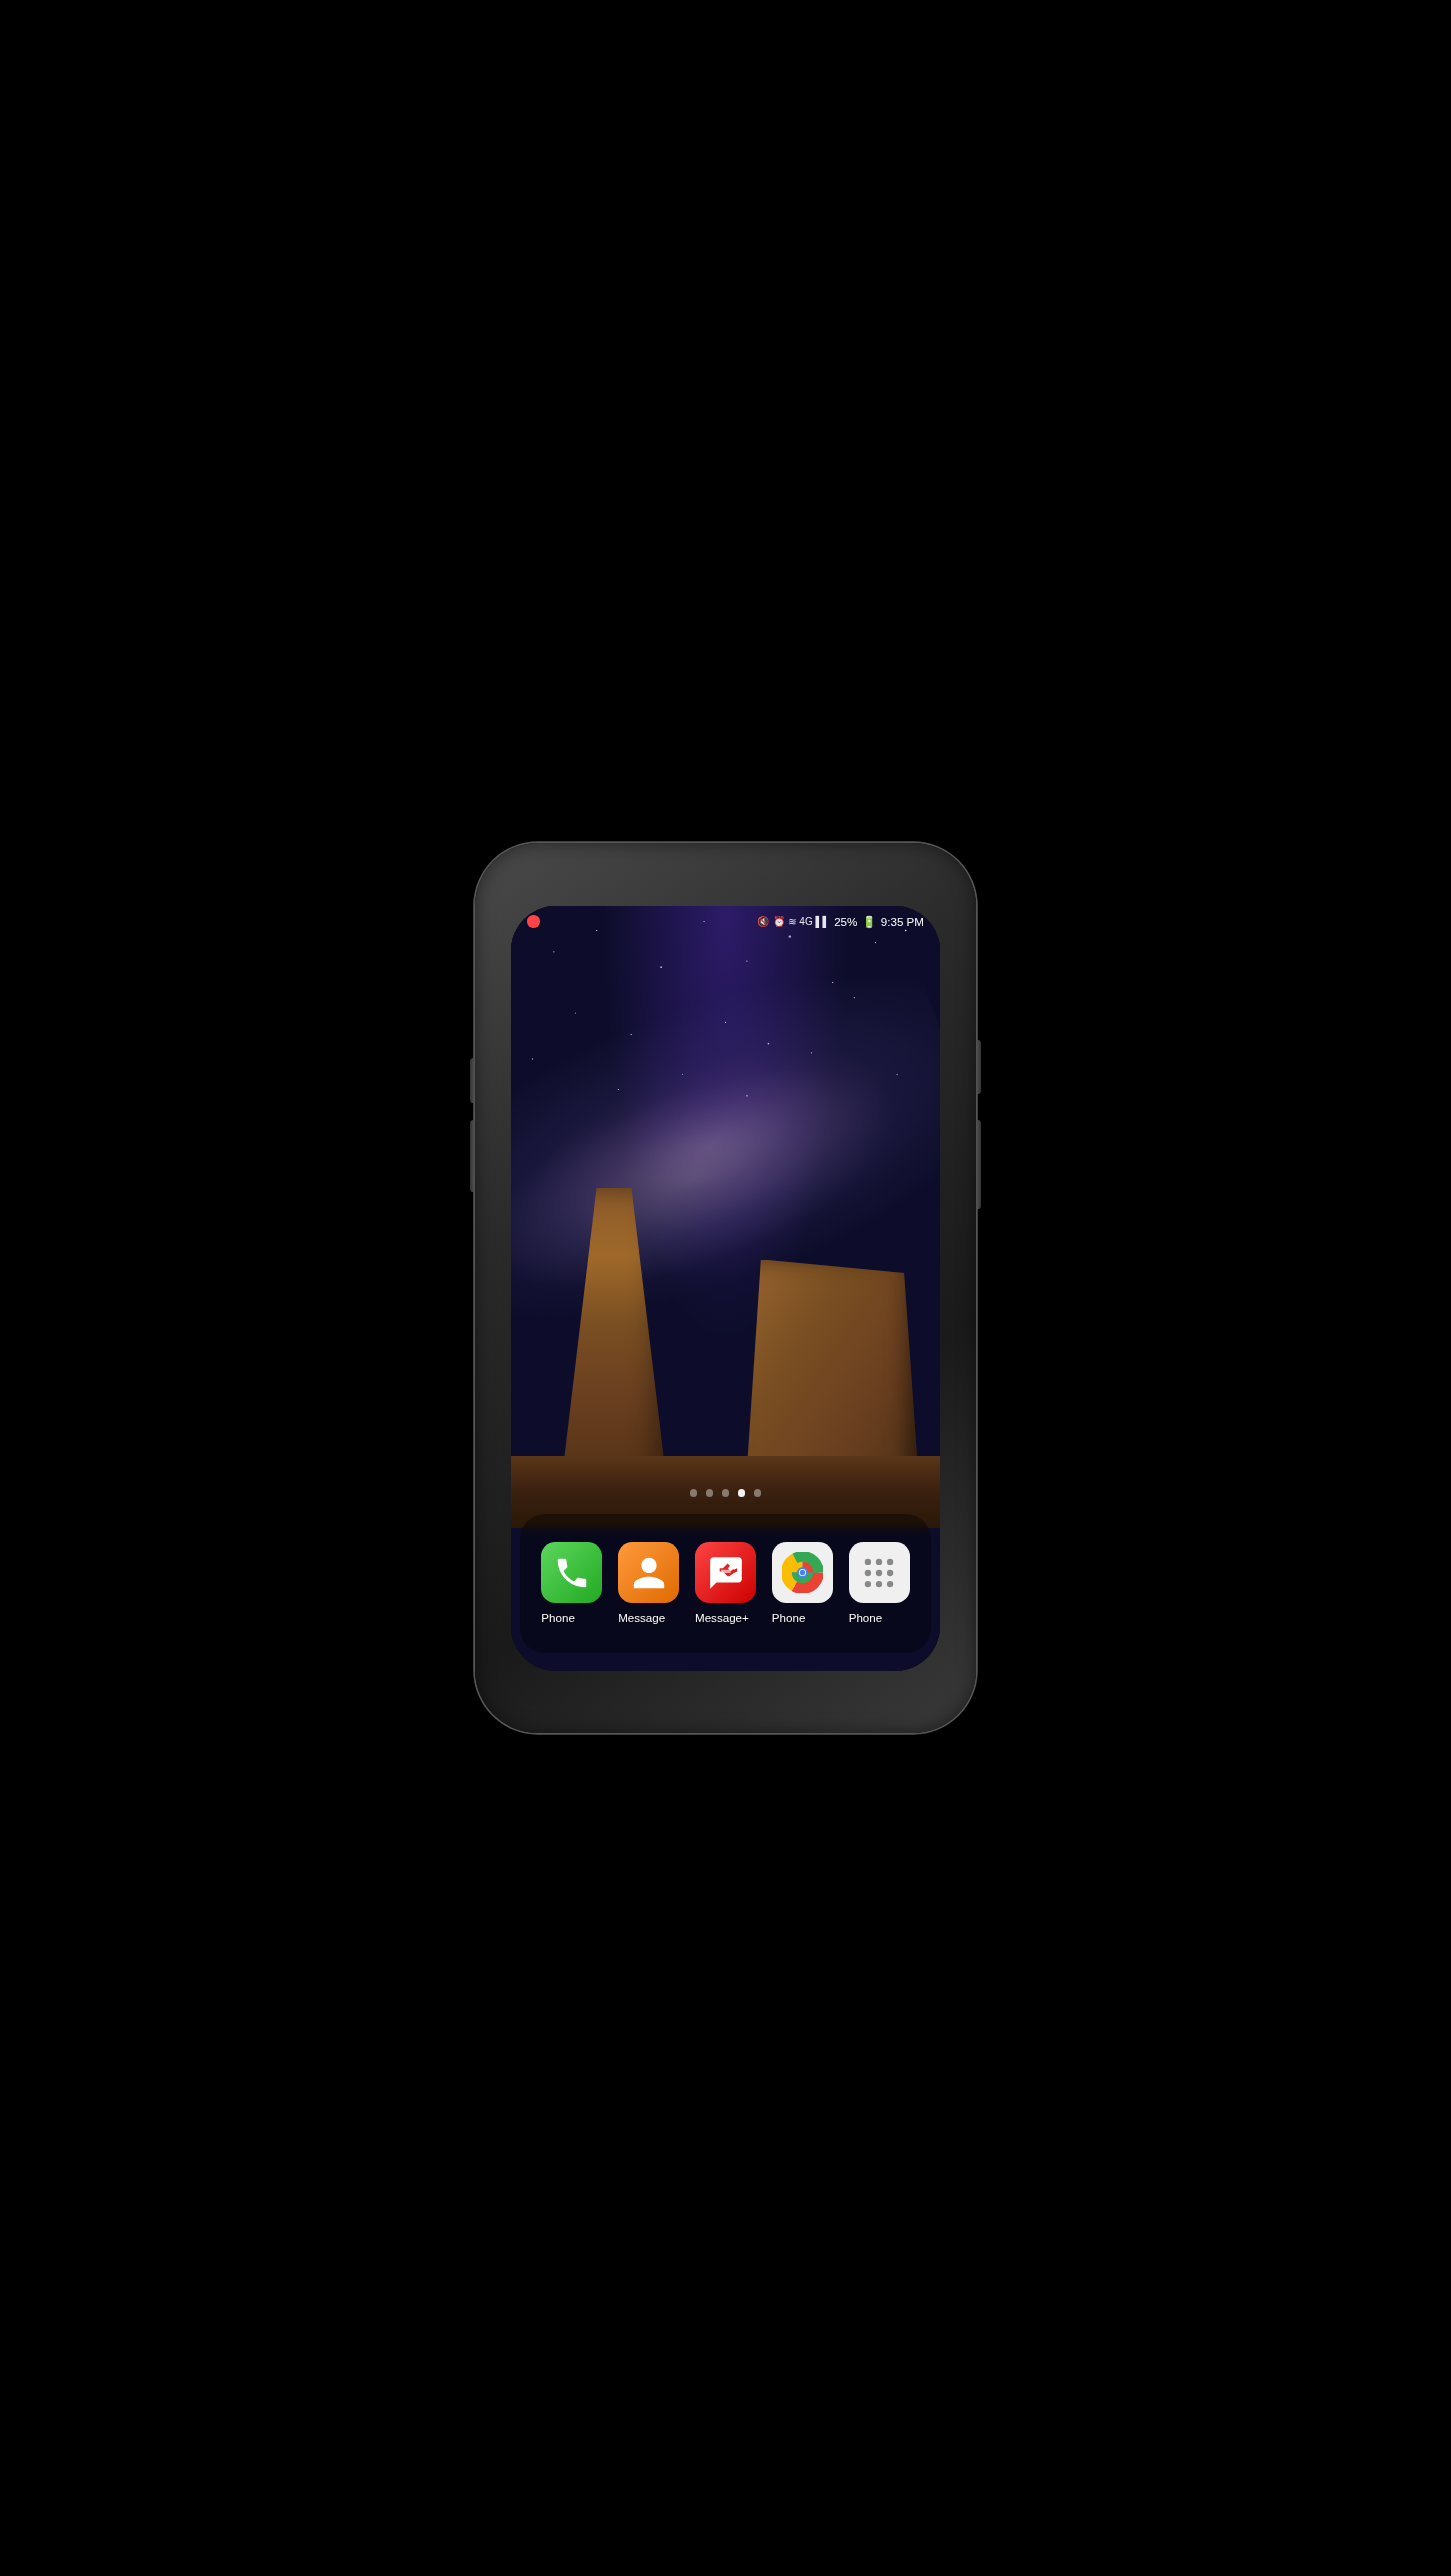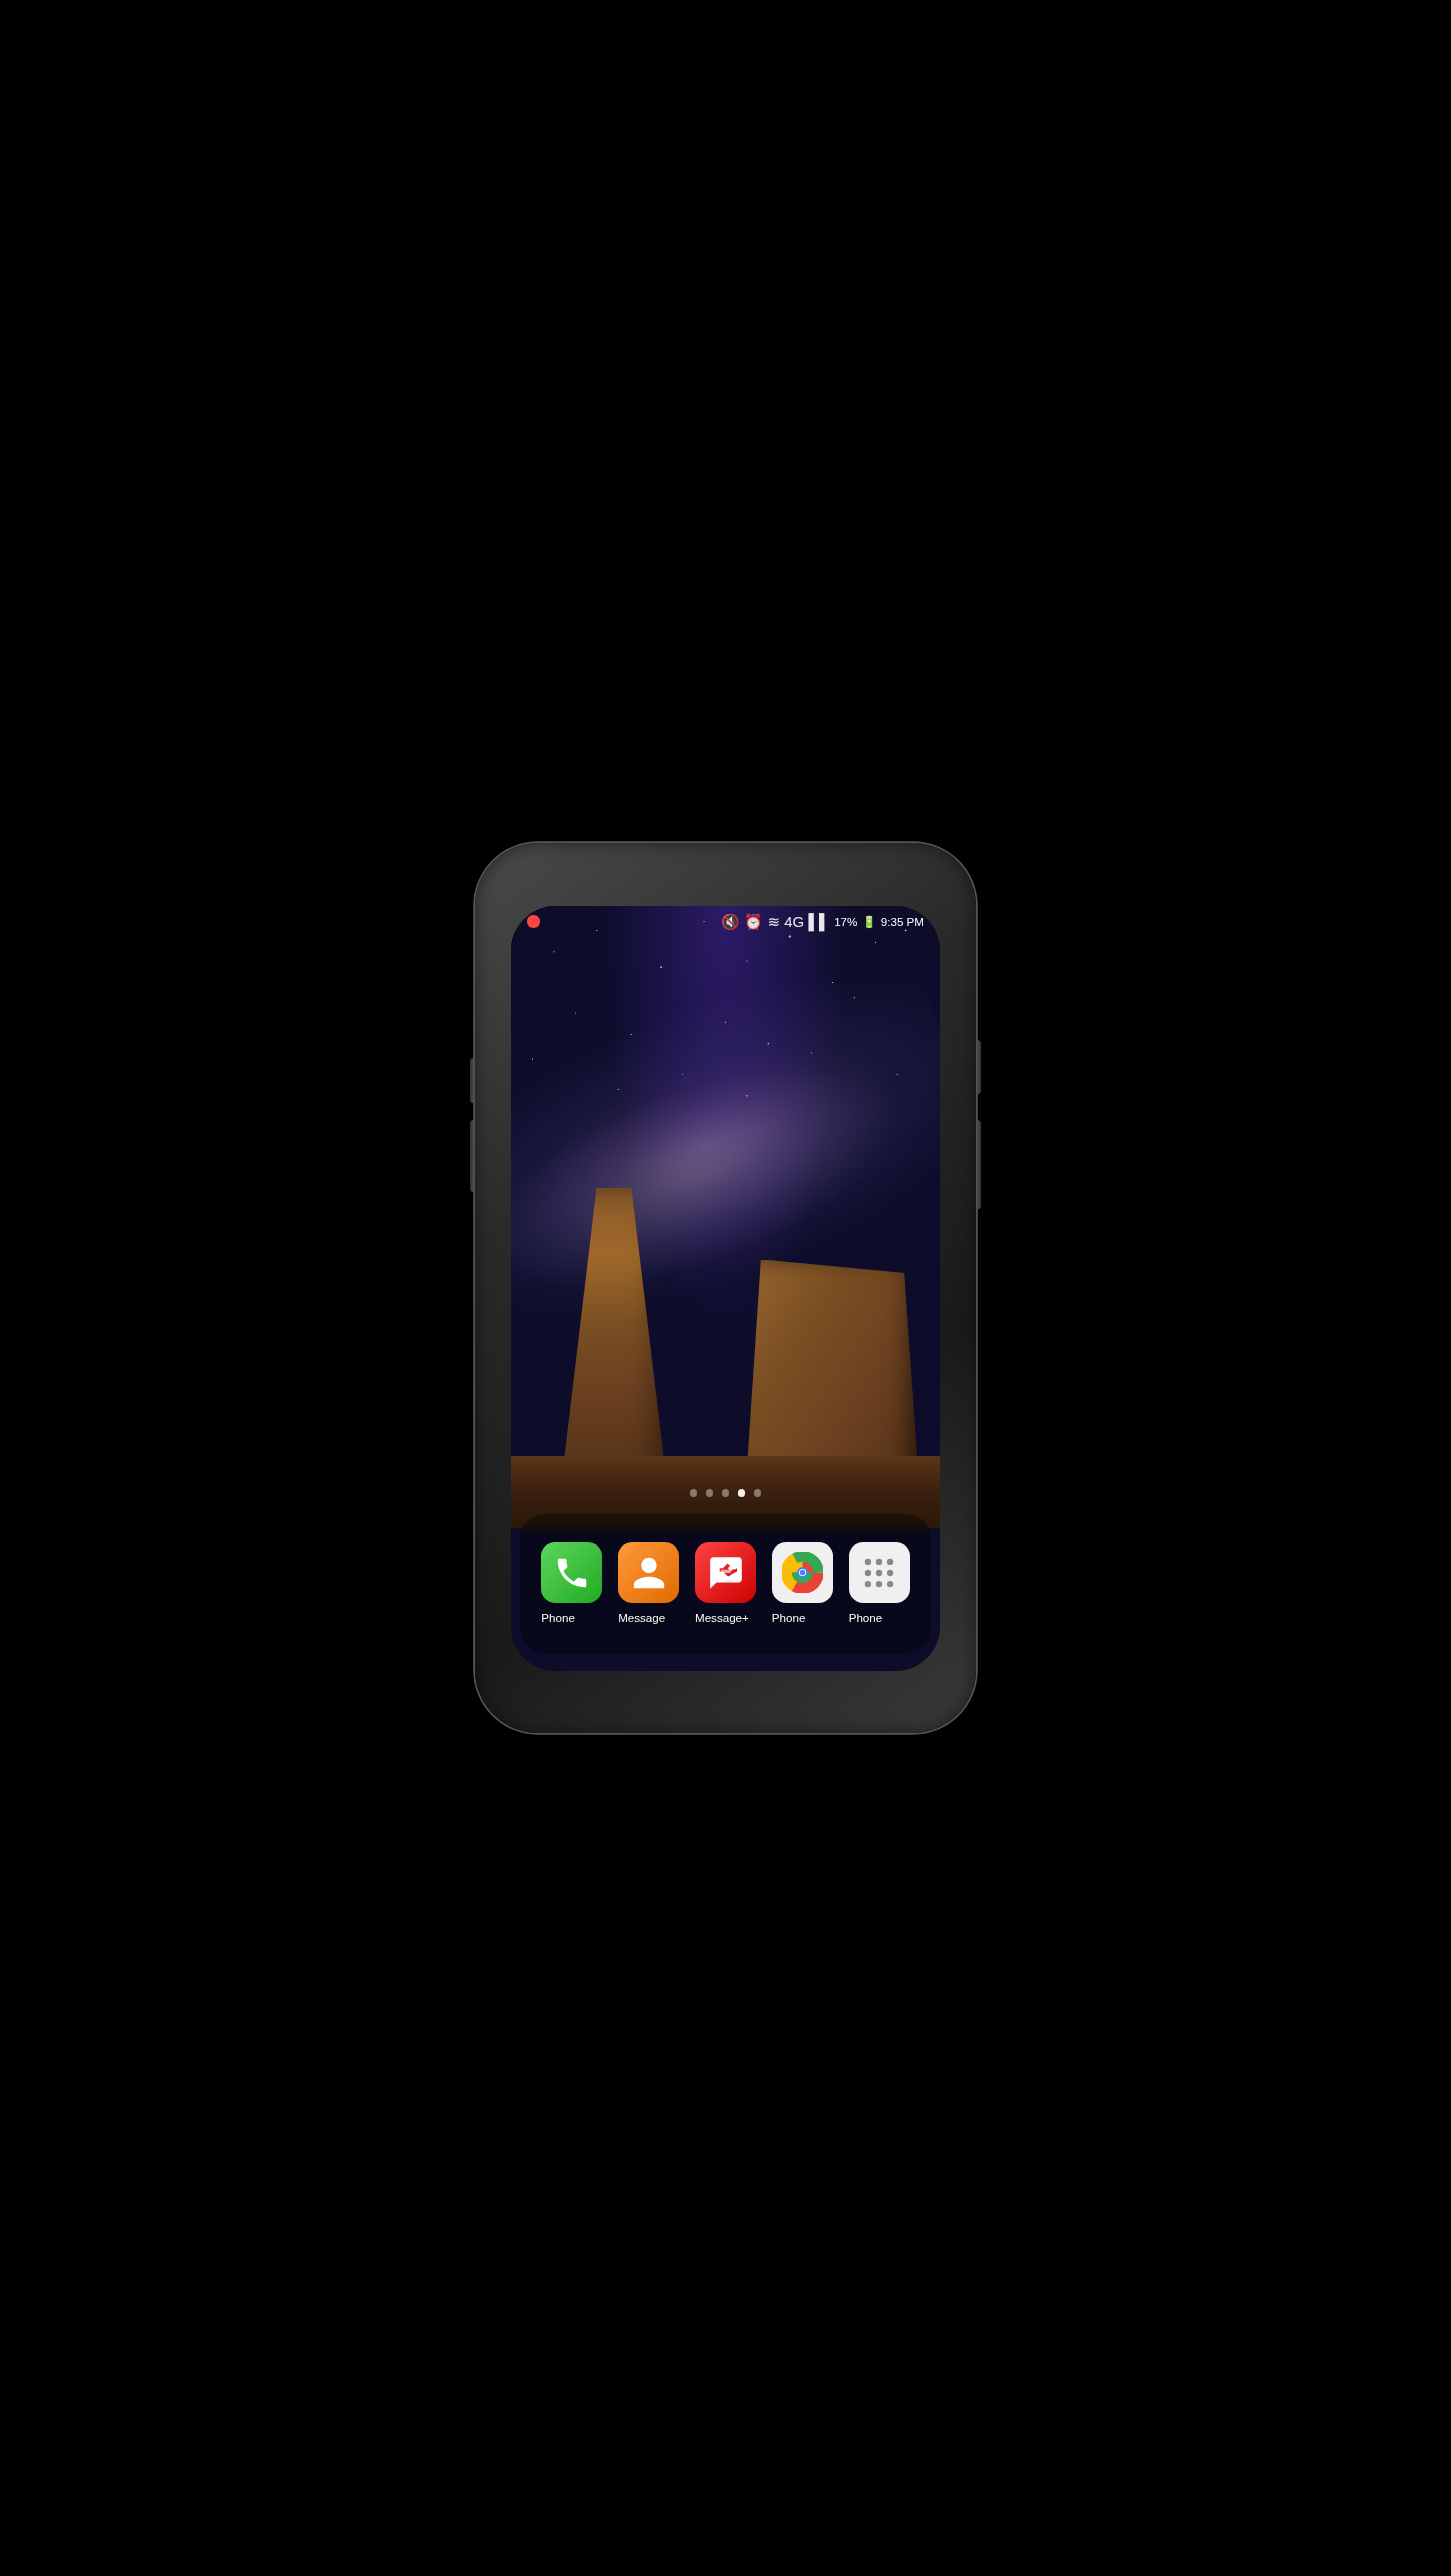--- a/index.html
+++ b/index.html
@@ -351,22 +351,22 @@
         <div class="rock-left"></div>
         <div class="rock-right"></div>
         <div class="rock-ground"></div>
       </div>
 
       <div class="status-bar">
         <div class="status-left">
           <div class="notification-dot"></div>
         </div>
         <div class="status-right">
-          <span class="status-text" style="font-size:15px; opacity:0.9;text-align:right;">🔇 ⏰ ≋ 4G ▌▌</span>
-          <span class="status-text">17%</span>
+          <span class="status-text" style="font-size:10px; opacity:0.9;text-align:right;">🔇 ⏰ ≋ 4G ▌▌</span>
+          <span class="status-text">25%</span>
           <span class="status-text">🔋</span>
           <span class="status-text">9:35 PM</span>
         </div>
       </div>
 
       <div class="page-indicators">
         <div class="page-dot"></div>
         <div class="page-dot"></div>
         <div class="page-dot"></div>
         <div class="page-dot active"></div>

